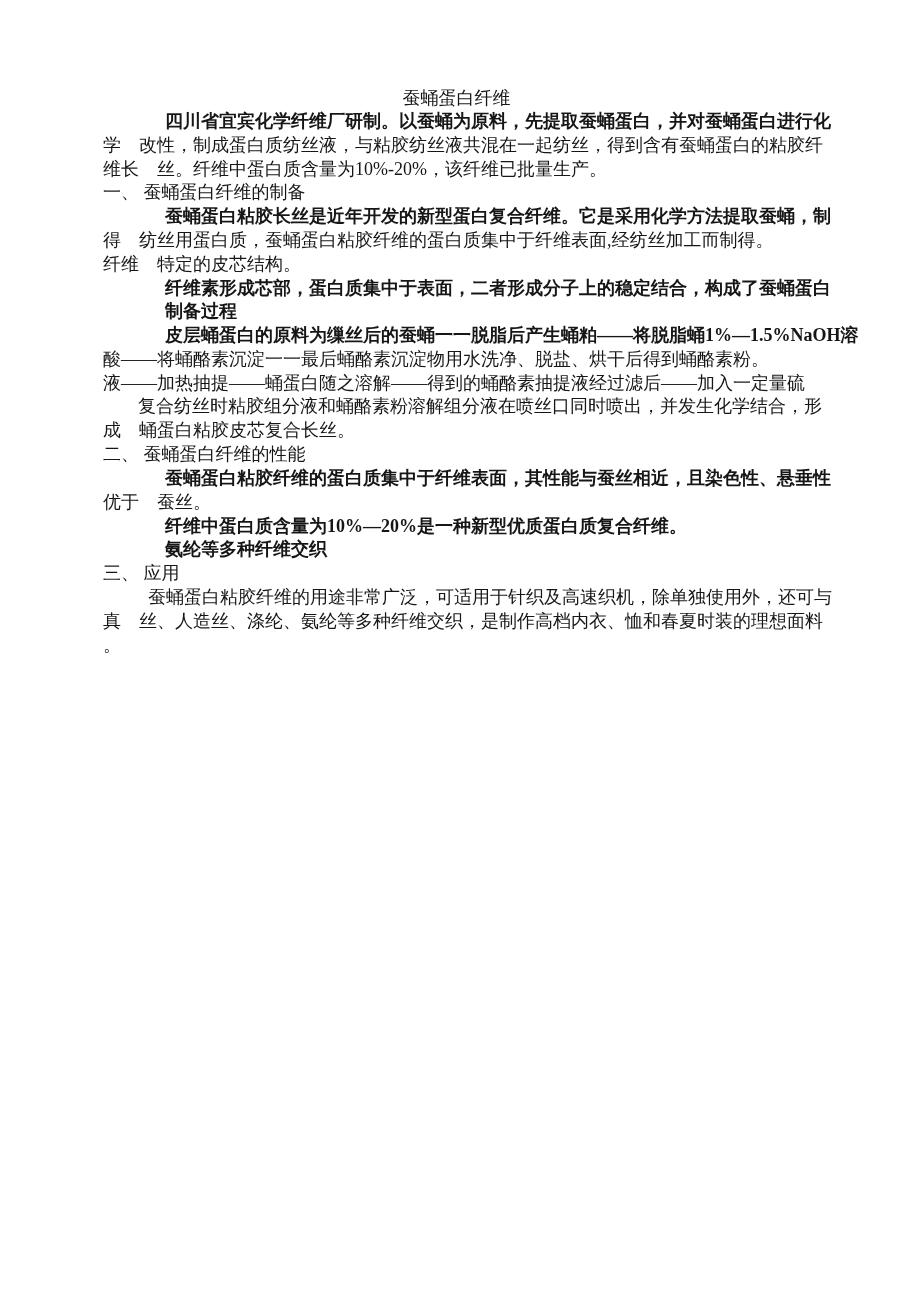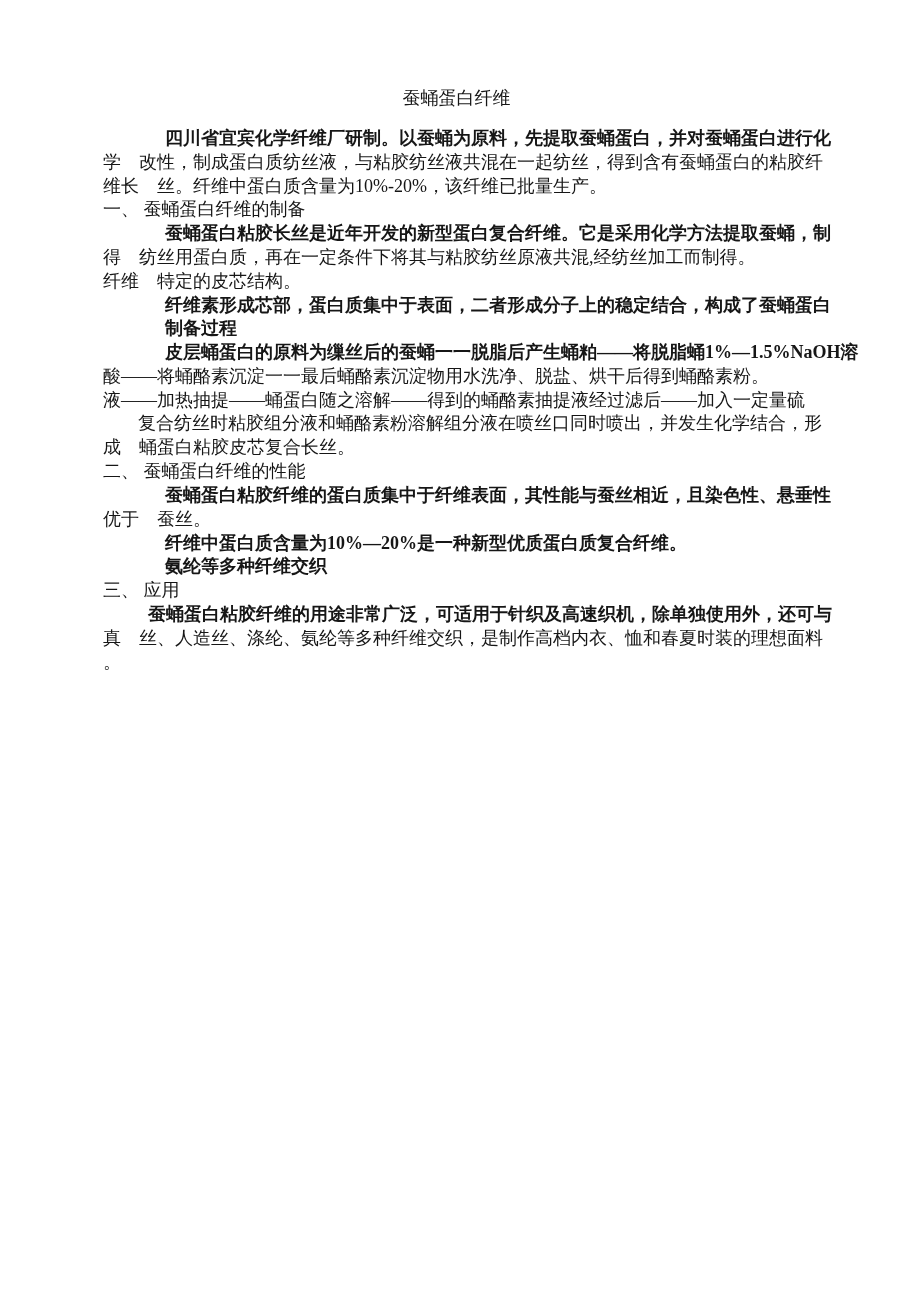--- a/index.html
+++ b/index.html
@@ -20,44 +20,43 @@
     top: 86px;
     width: 707px;
     color: #161616;
     font-size: 18px;
     line-height: 23.8px;
   }
   .doc-title {
     text-align: center;
     height: 24px;
     line-height: 24px;
-    margin-bottom: 17px;
     white-space: pre;
   }
   .line {
     height: 23.8px;
     white-space: pre;
   }
   
   .ind-a { padding-left: 62px; font-weight: bold; }  
-  .ind-b { padding-left: 45px; font-weight: bold; }  
+  .ind-b { padding-left: 45px; }  
   .ind-c { padding-left: 35px; font-family: Liberation Mono, monospace; }  
 </style>
 </head>
 <body>
 
 <div class="doc">
   <div class="doc-title">蚕蛹蛋白纤维</div>
 
   <div class="line ind-a">四川省宜宾化学纤维厂研制。以蚕蛹为原料，先提取蚕蛹蛋白，并对蚕蛹蛋白进行化</div>
   <div class="line">学　改性，制成蛋白质纺丝液，与粘胶纺丝液共混在一起纺丝，得到含有蚕蛹蛋白的粘胶纤</div>
   <div class="line">维长　丝。纤维中蛋白质含量为10%-20%，该纤维已批量生产。</div>
   <div class="line">一、 蚕蛹蛋白纤维的制备</div>
   <div class="line ind-a">蚕蛹蛋白粘胶长丝是近年开发的新型蛋白复合纤维。它是采用化学方法提取蚕蛹，制</div>
-  <div class="line">得　纺丝用蛋白质，再在一定条件下将其与粘胶纺丝原液共混,经纺丝加工而制得。</div>
+  <div class="line">得　纺丝用蛋白质，蚕蛹蛋白粘胶纤维的蛋白质集中于纤维表面,经纺丝加工而制得。</div>
   <div class="line">纤维　特定的皮芯结构。</div>
   <div class="line ind-a">纤维素形成芯部，蛋白质集中于表面，二者形成分子上的稳定结合，构成了蚕蛹蛋白</div>
   <div class="line ind-a">制备过程</div>
   <div class="line ind-a">皮层蛹蛋白的原料为缫丝后的蚕蛹一一脱脂后产生蛹粕——将脱脂蛹1%—1.5%NaOH溶</div>
   <div class="line">酸——将蛹酪素沉淀一一最后蛹酪素沉淀物用水洗净、脱盐、烘干后得到蛹酪素粉。</div>
   <div class="line">液——加热抽提——蛹蛋白随之溶解——得到的蛹酪素抽提液经过滤后——加入一定量硫</div>
   <div class="line ind-c">复合纺丝时粘胶组分液和蛹酪素粉溶解组分液在喷丝口同时喷出，并发生化学结合，形</div>
   <div class="line">成　蛹蛋白粘胶皮芯复合长丝。</div>
   <div class="line">二、 蚕蛹蛋白纤维的性能</div>
   <div class="line ind-a">蚕蛹蛋白粘胶纤维的蛋白质集中于纤维表面，其性能与蚕丝相近，且染色性、悬垂性</div>

